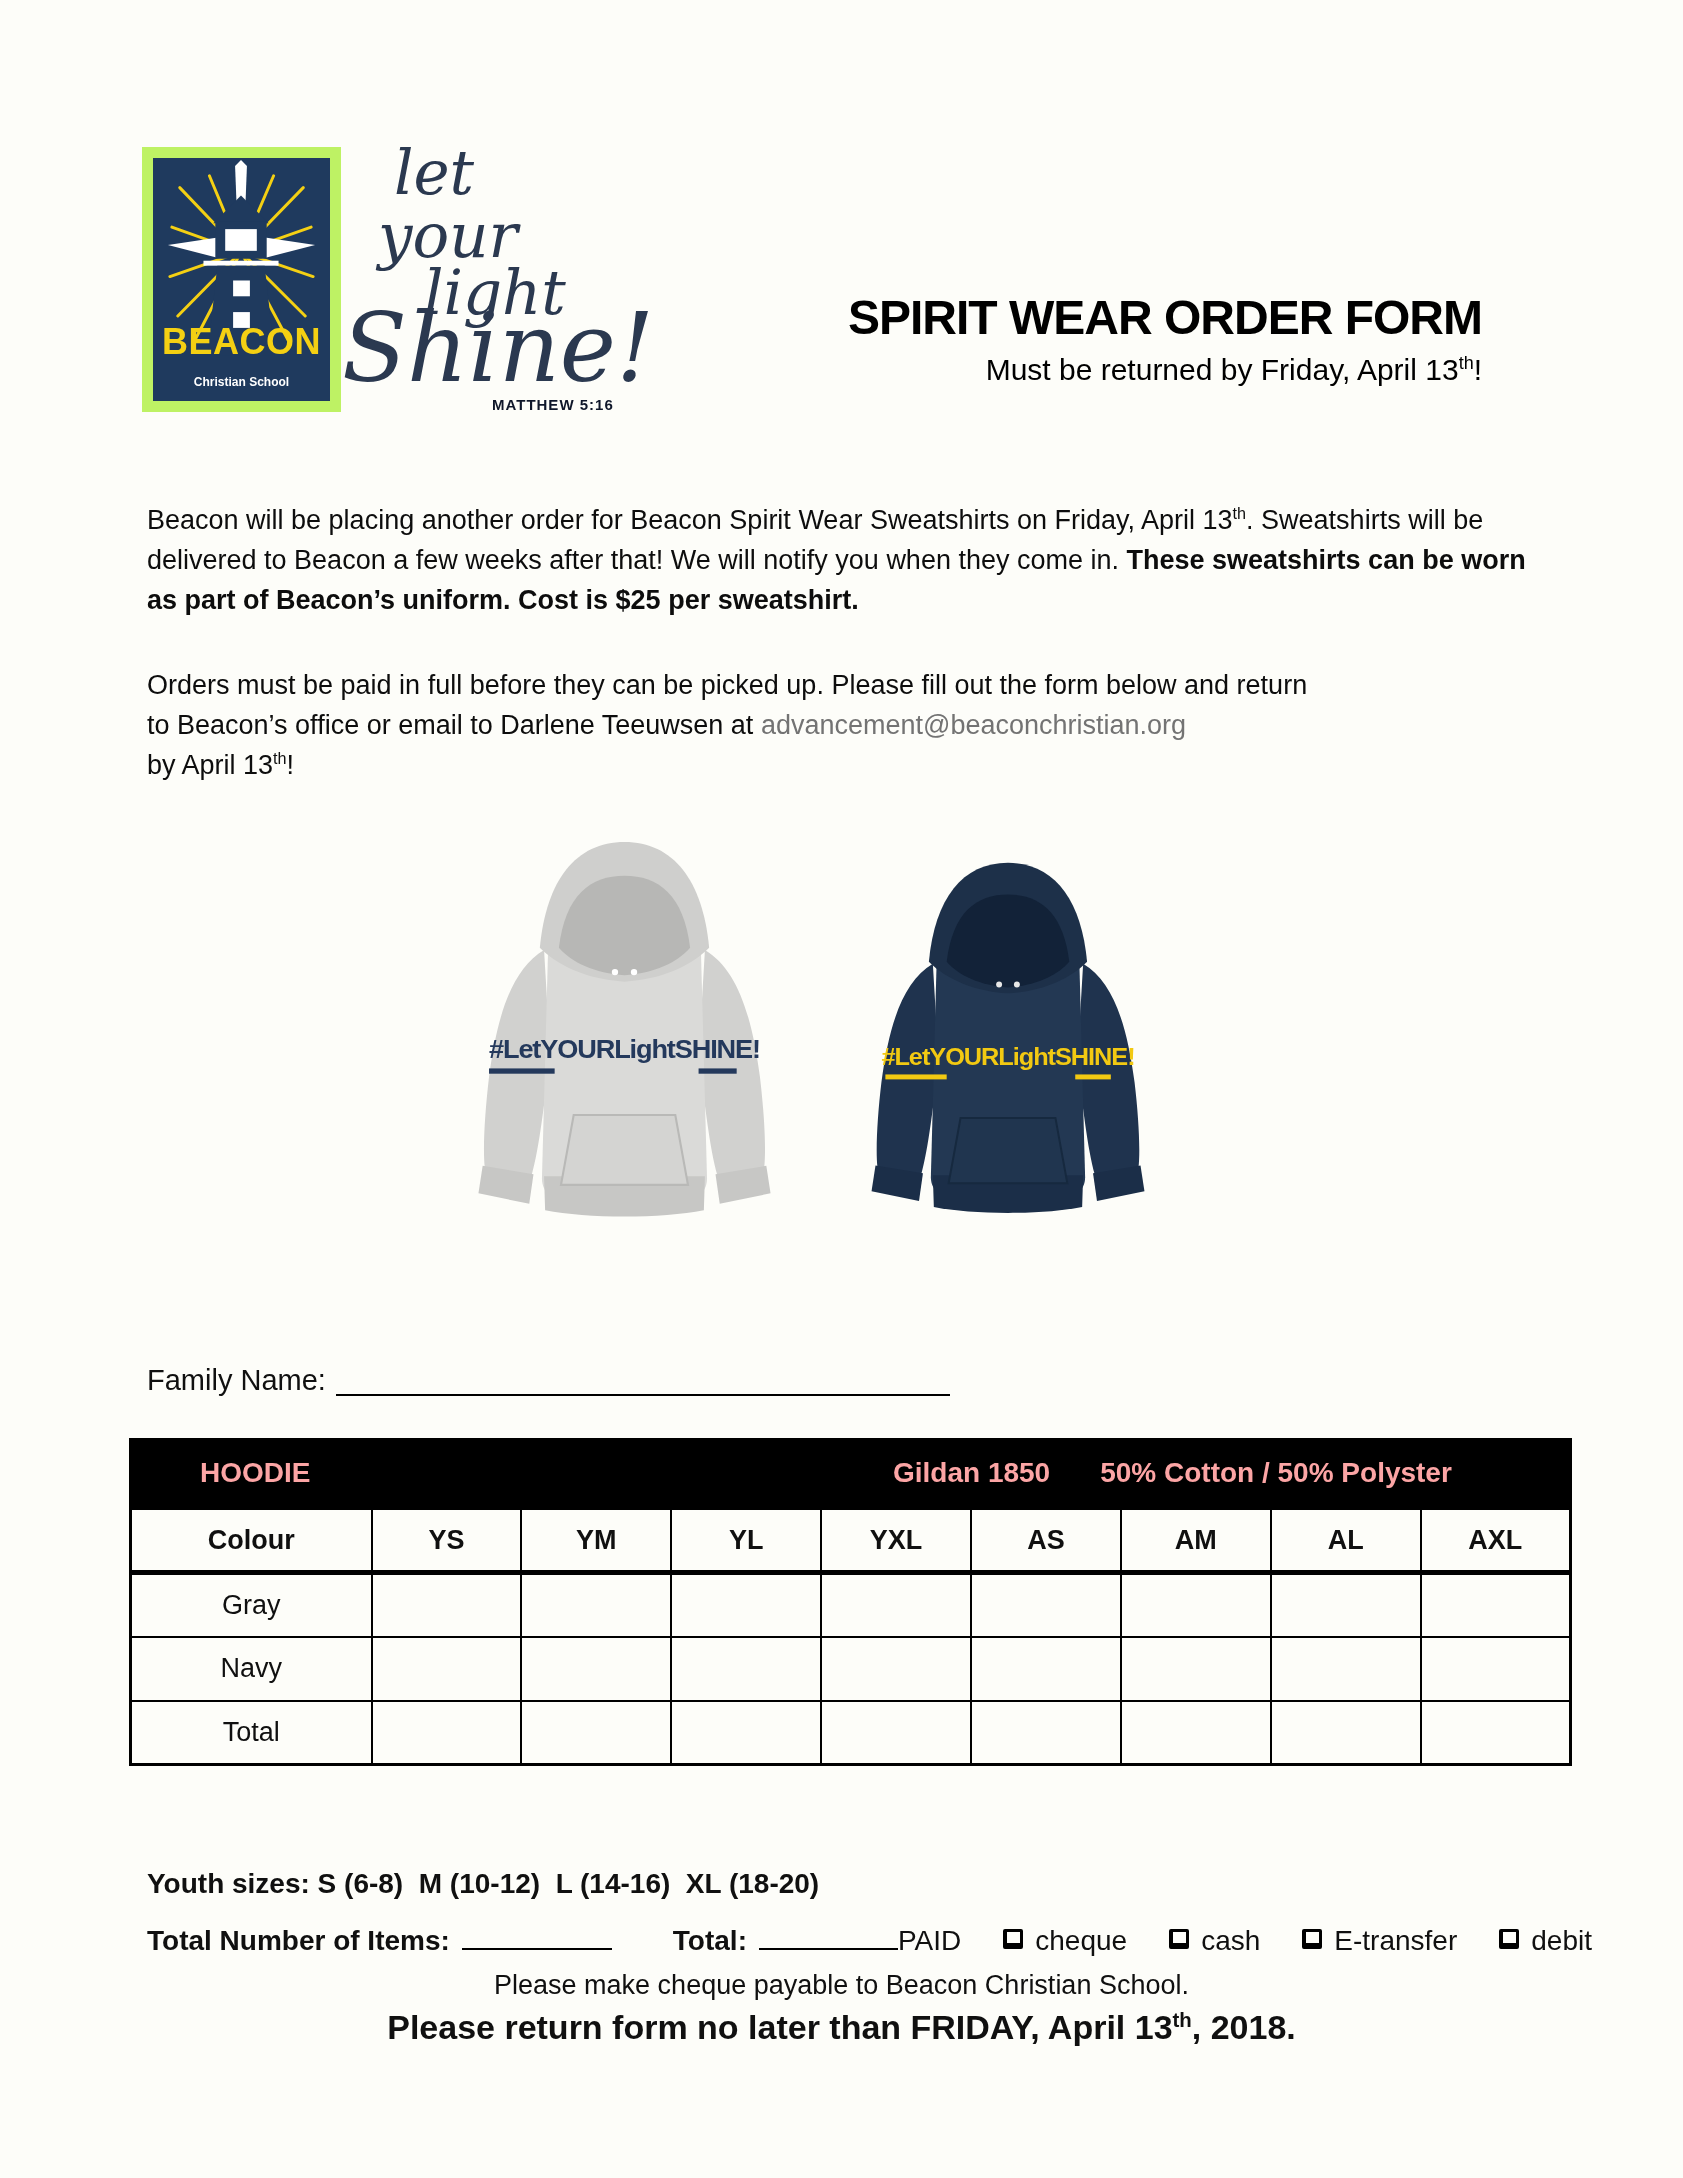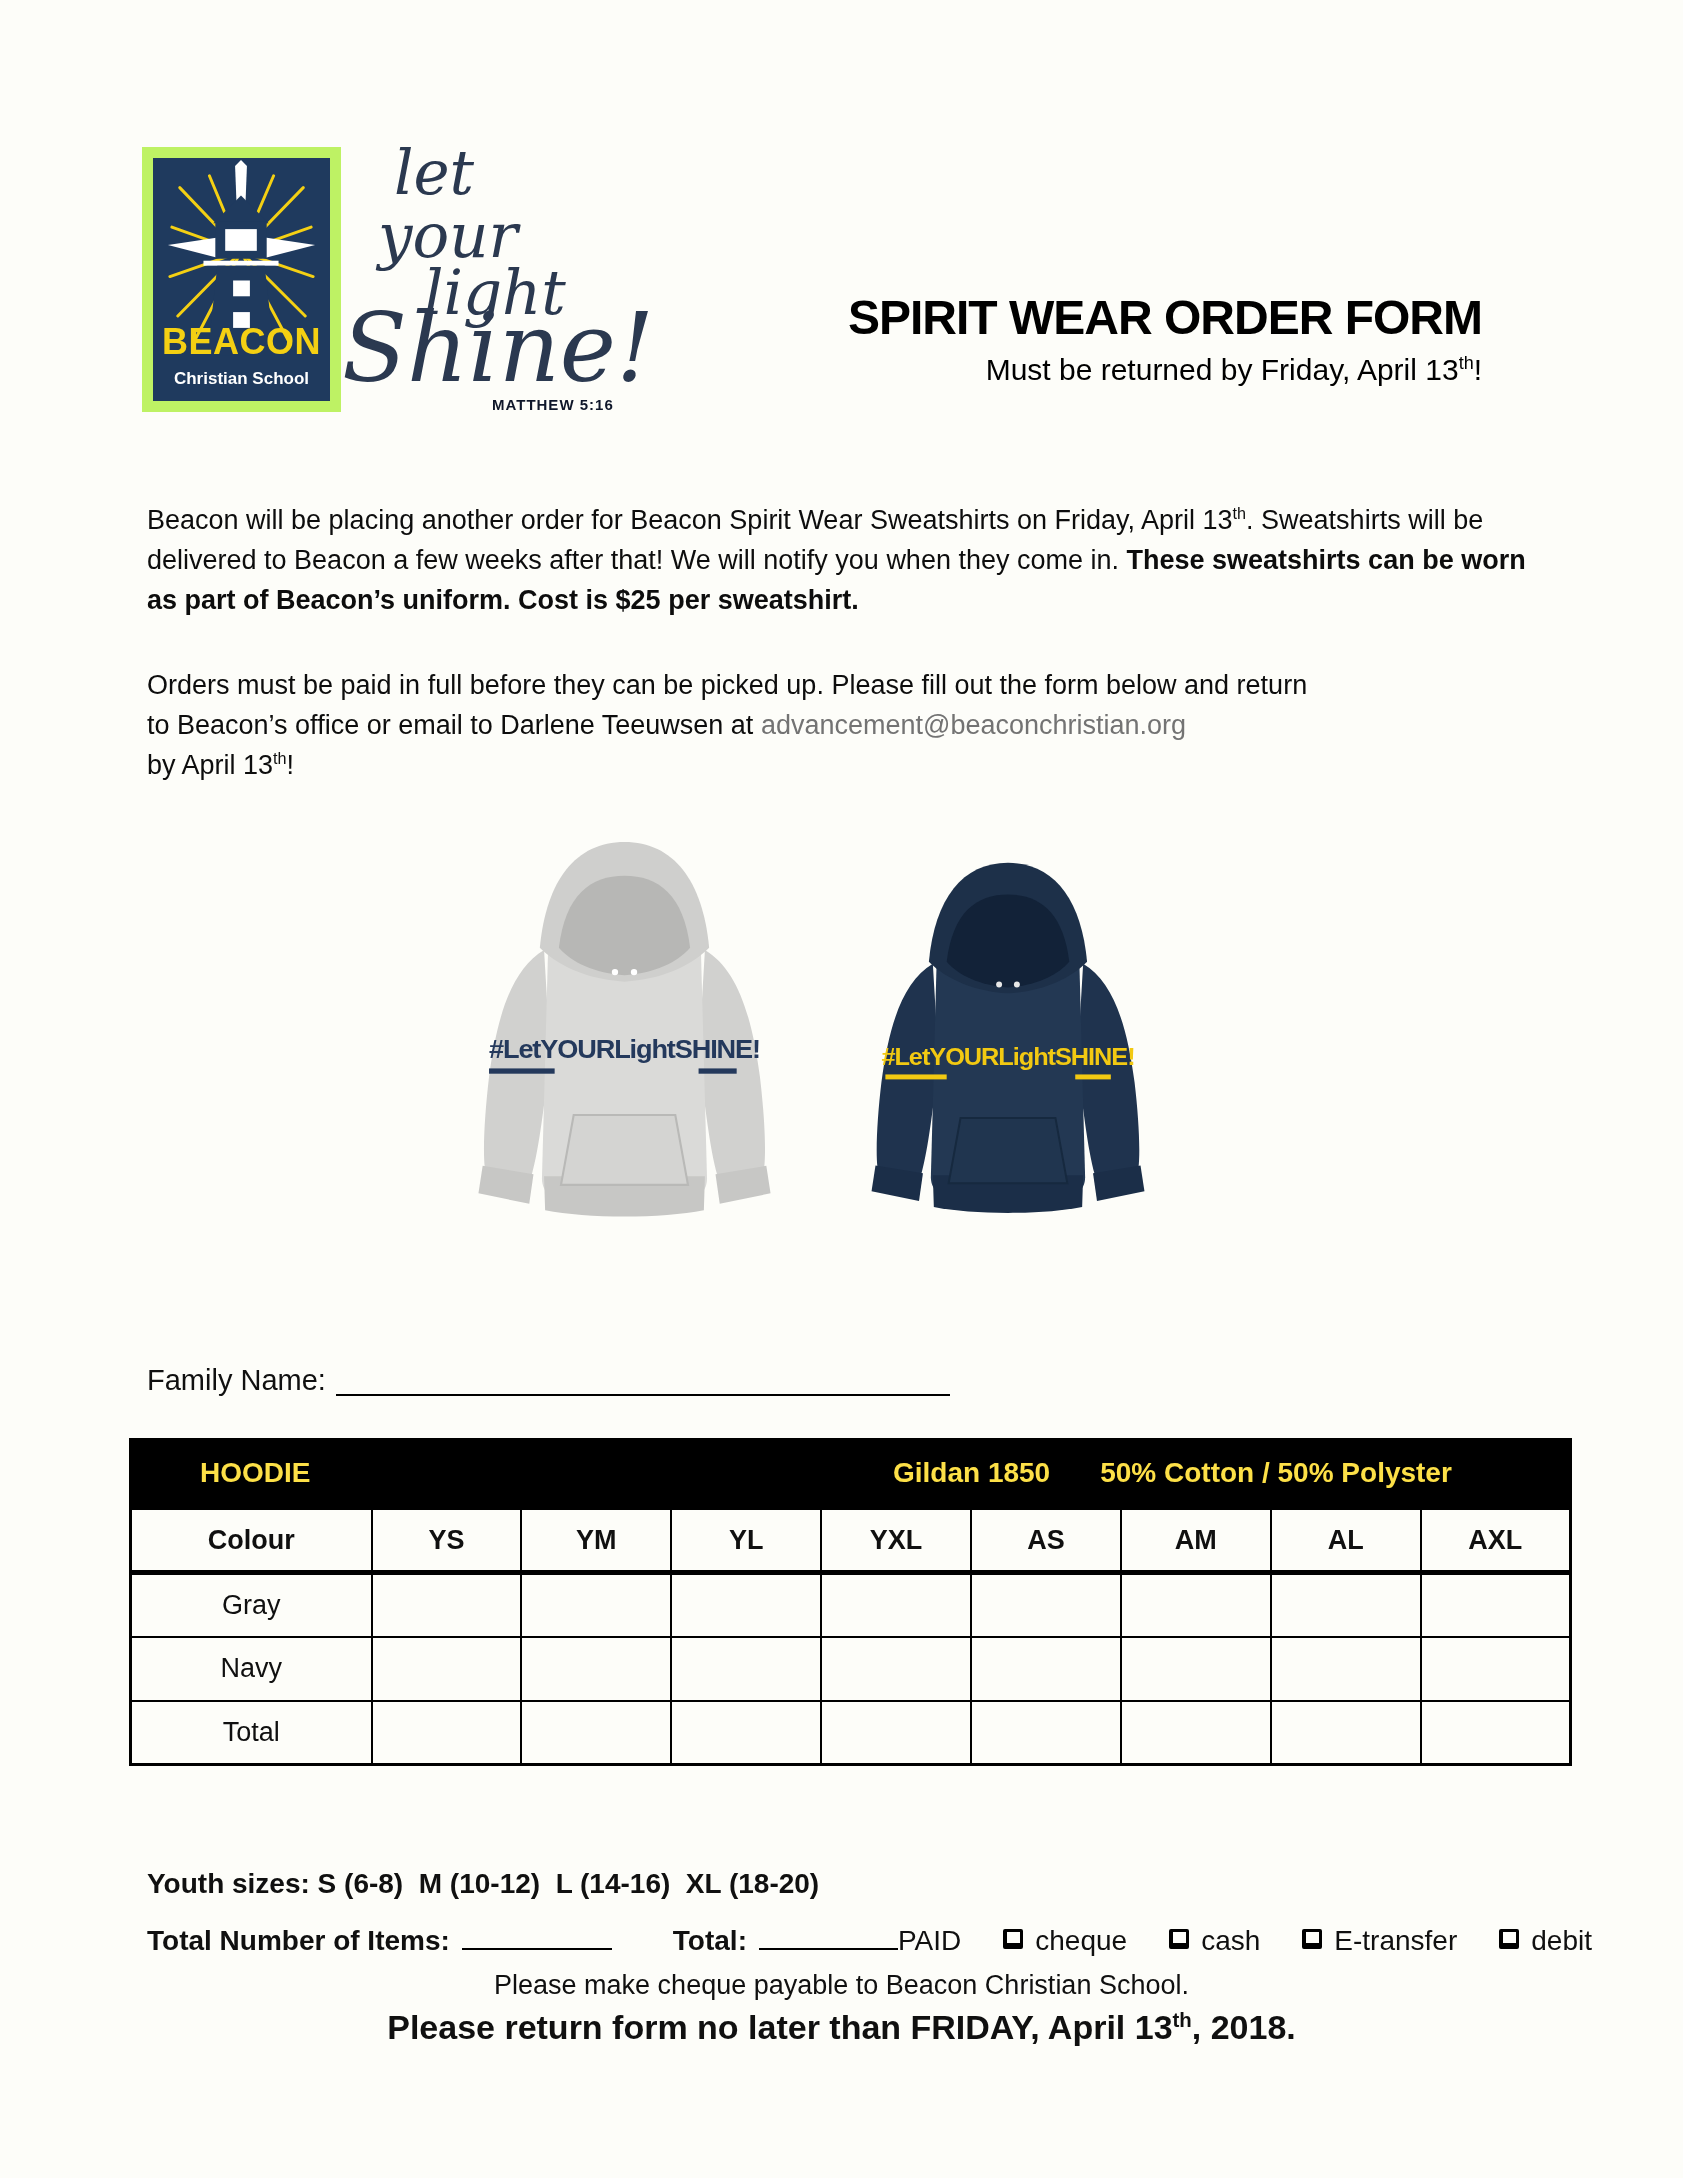--- a/index.html
+++ b/index.html
@@ -10,21 +10,21 @@
     font-family:"Liberation Sans", sans-serif; overflow:hidden;
   }
   
   .logo { position:absolute; left:142px; top:147px; width:199px; height:265px;
           background:#bef264; padding:11px; }
   .logo-inner { position:relative; width:100%; height:100%; background:#1f3a5e; overflow:hidden; }
   .logo-inner svg { position:absolute; inset:0; width:100%; height:100%; }
   .logo-name { position:absolute; left:0; right:0; bottom:38px; text-align:center;
                color:#f4d013; font-weight:bold; font-size:36px; letter-spacing:0.5px; }
   .logo-sub  { position:absolute; left:0; right:0; bottom:12px; text-align:center;
-               color:#ffffff; font-weight:bold; font-size:17px; }
+               color:#ffffff; font-weight:bold; font-size:12px; }
   
   .tagline { position:absolute; color:#2b3950; font-family:"DejaVu Serif", serif;
              font-style:italic; }
   .tg-let   { left:394px; top:137px; font-size:61px; }
   .tg-your  { left:378px; top:200px; font-size:61px; }
   .tg-light { left:424px; top:257px; font-size:61px; }
   .tg-shine { left:342px; top:293px; font-size:95px; }
   .tg-verse { position:absolute; left:492px; top:396px; color:#0f172a;
               font-size:15px; letter-spacing:1px; font-weight:bold;
               font-family:"Liberation Sans", sans-serif; font-style:normal; }
@@ -51,21 +51,21 @@
   .n .bd{fill:#233853}.n .sh{fill:#1f334e}.n .hd{fill:#1d3049}.n .hdi{fill:#122238}
   .n .cuff{fill:#1b2e48}.n .pk{fill:#20354f;stroke:#16293f;stroke-width:2}
   .n .print{fill:#f2c912}.n .sub{fill:#f2c912}.n .cord{fill:#e8e8e8}
   .print { font-family:"Liberation Sans", sans-serif; font-weight:bold; font-size:24px; letter-spacing:-1px; }
   
   .family-row { position:absolute; left:147px; top:1364px; font-size:29px; }
   .blank { display:inline-block; border-bottom:2.5px solid #000; height:30px; vertical-align:-6px; }
   .fam-blank { width:614px; margin-left:10px; }
   
   .order-table-wrap { position:absolute; left:129px; top:1438px; width:1443px; }
-  .tbl-header { height:69px; background:#000; color:#fde047; display:flex; align-items:center; position:relative; }
+  .tbl-header { height:69px; background:#000; color:#fca5a5; display:flex; align-items:center; position:relative; }
   .tbl-header .prod { margin-left:71px; font-weight:bold; font-size:28px; }
   .tbl-header .spec { position:absolute; left:764px; display:flex; gap:50px; font-weight:bold; font-size:28px; white-space:nowrap; }
   table.order { border-collapse:collapse; width:100%; table-layout:fixed; }
   table.order th, table.order td { border:2.5px solid #000; height:64px; text-align:center; background:#fdfdf9; }
   table.order { border:3.5px solid #000; }
   table.order col.c0 { width:241px; }
   tr.colhead th { font-size:27px; font-weight:bold; border-bottom-width:5px; }
   td.rowlab { font-size:27px; font-weight:normal; }
   
   .youth { position:absolute; left:147px; top:1820px; font-size:28px; font-weight:bold; white-space:pre-wrap;margin-top:48px; }

